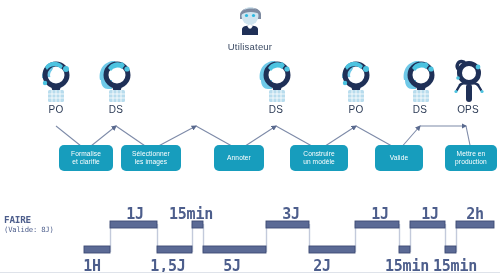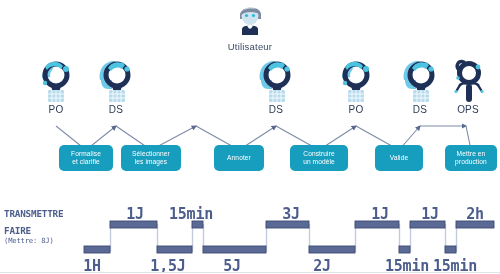--- a/index.html
+++ b/index.html
@@ -276,23 +276,22 @@
     <span>Valide</span>
   </div>
   <div class="pbox" style="left:445px;top:145px;width:52px;">
     <span>
       <span>Mettre en</span><br>
       <span>production</span>
     </span>
   </div>
 
   <div class="tl-labels">
-    <div class="tl-row-title">TRANSMETTRE</div>
     <div class="tl-row-title" style="margin-top:6px;">FAIRE</div>
-    <div class="tl-row-sub">(Mettre: 8J)</div>
+    <div class="tl-row-sub">(Valide: 8J)</div>
   </div>
 
   <div class="seg-label" style="left:110px;top:205px;width:50px;">1J</div>
   <div class="seg-label" style="left:168px;top:205px;width:46px;">15min</div>
   <div class="seg-label" style="left:266px;top:205px;width:50px;">3J</div>
   <div class="seg-label" style="left:355px;top:205px;width:50px;">1J</div>
   <div class="seg-label" style="left:410px;top:205px;width:40px;">1J</div>
   <div class="seg-label" style="left:458px;top:205px;width:34px;">2h</div>
 
   <svg class="abs" style="left:0;top:216px;" width="500" height="42">

